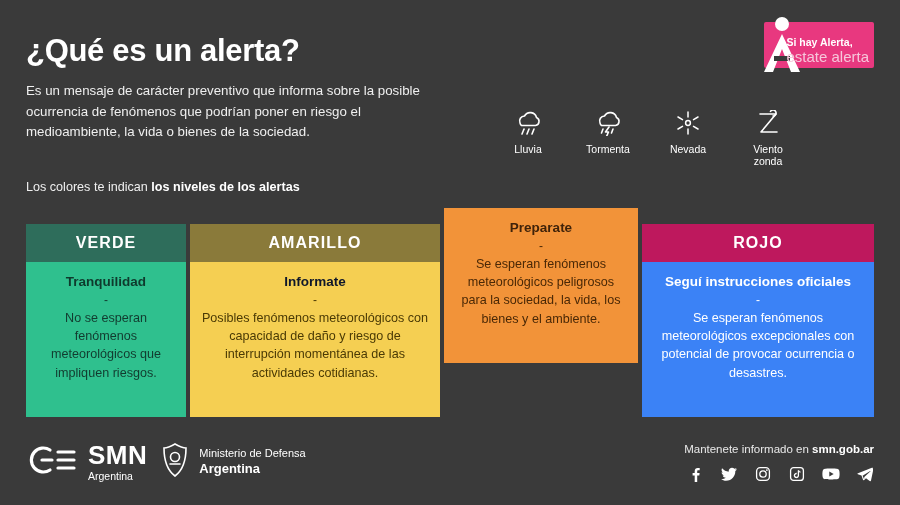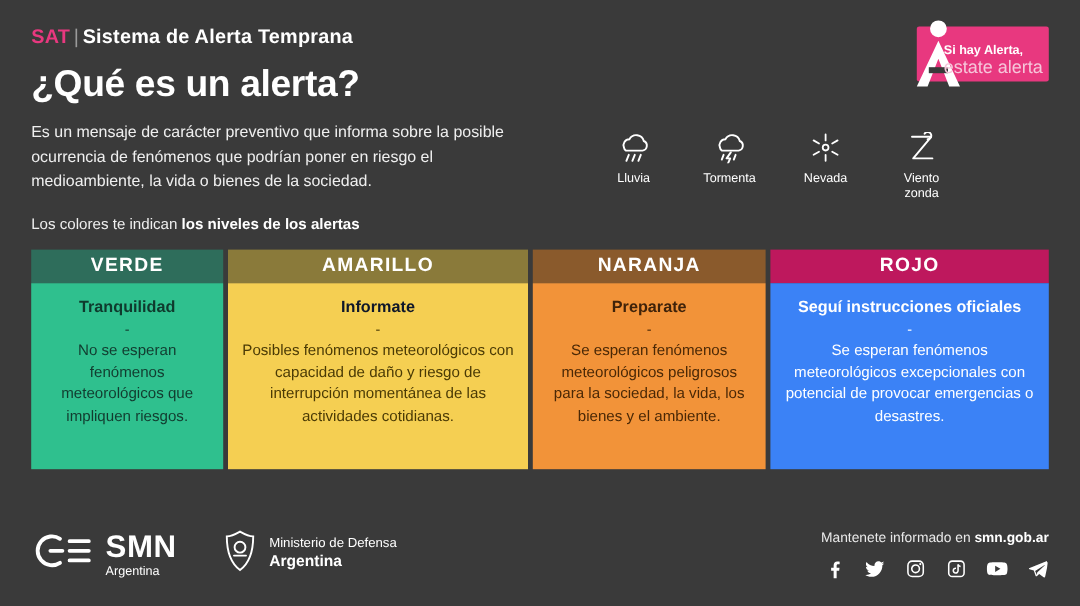--- a/index.html
+++ b/index.html
@@ -132,28 +132,29 @@
     display: flex;
     gap: 4px;
   }
   .col { flex: 1 1 0; display: flex; flex-direction: column; }
   .col.verde { flex: 0 0 160px; }
   .col.amarillo { flex: 0 0 250px; }
   .col.naranja { flex: 0 0 194px; }
   .col.rojo { flex: 1 1 auto; }
 
   .col-head {
-    height: 28px;
+    height: 38px;
     display: flex;
     align-items: center;
     justify-content: center;
     font-size: 16px;
     font-weight: bold;
     letter-spacing: 1.1px;
     color: #ffffff;
+    margin-top: 16px;
   }
   .col-body {
     height: 155px;
     padding: 12px 10px 10px;
     box-sizing: border-box;
     text-align: center;
   }
   .b-title {
     font-size: 13.5px;
     font-weight: bold;
@@ -185,21 +186,21 @@
   .body-rojo     { background: #3b82f6; color: #ffffff; }
   .body-rojo .b-title { color: #ffffff; }
 
   
   .footer-left {
     position: absolute;
     left: 28px;
     bottom: 22px;
     display: flex;
     align-items: center;
-    gap: 37px;
+    gap: 12px;
   }
   .smn {
     display: flex;
     align-items: center;
     gap: 8px;
   }
   .smn-text { line-height: 1.0; }
   .smn-text .n1 {
     font-size: 26px;
     font-weight: bold;
@@ -244,23 +245,20 @@
     height: 18px;
     color: #ffffff;
   }
 </style>
 </head>
 <body>
 
 <div class="page">
 
   <div class="header">
-    <div class="brandline">
-      <span class="brand-sat">SAT</span><span class="brand-sep">|</span><span class="brand-title">Sistema de Alerta Temprana</span>
-    </div>
     <div class="bigtitle">¿Qué es un alerta?</div>
     <div class="lead">Es un mensaje de carácter preventivo que informa sobre la posible ocurrencia de fenómenos que podrían poner en riesgo el medioambiente, la vida o bienes de la sociedad.</div>
   </div>
 
   <div class="colores">
     <span>Los colores te indican </span><b>los niveles de los alertas</b>
   </div>
 
   <div class="logo-box"></div>
   <div class="logo-mark">
@@ -339,34 +337,33 @@
     <div class="col amarillo">
       <div class="col-head head-amarillo">AMARILLO</div>
       <div class="col-body body-amarillo">
         <div class="b-title">Informate</div>
         <div class="b-dash">-</div>
         <div class="b-text">Posibles fenómenos meteorológicos con capacidad de daño y riesgo de interrupción momentánea de las actividades cotidianas.</div>
       </div>
     </div>
 
     <div class="col naranja">
-      <div class="col-head head-naranja">NARANJA</div>
       <div class="col-body body-naranja">
         <div class="b-title">Preparate</div>
         <div class="b-dash">-</div>
         <div class="b-text">Se esperan fenómenos meteorológicos peligrosos para la sociedad, la vida, los bienes y el ambiente.</div>
       </div>
     </div>
 
     <div class="col rojo">
       <div class="col-head head-rojo">ROJO</div>
       <div class="col-body body-rojo">
         <div class="b-title">Seguí instrucciones oficiales</div>
         <div class="b-dash">-</div>
-        <div class="b-text">Se esperan fenómenos meteorológicos excepcionales con potencial de provocar emergencias o desastres.</div>
+        <div class="b-text">Se esperan fenómenos meteorológicos excepcionales con potencial de provocar ocurrencia o desastres.</div>
       </div>
     </div>
 
   </div>
 
   <div class="footer-left">
     <div class="smn">
       <span>
         <svg width="52" height="38" viewBox="0 0 52 38" fill="none" stroke="#ffffff" stroke-width="3.2" stroke-linecap="round">
           <path d="M22 9 A12 12 0 1 0 22 29"></path>

